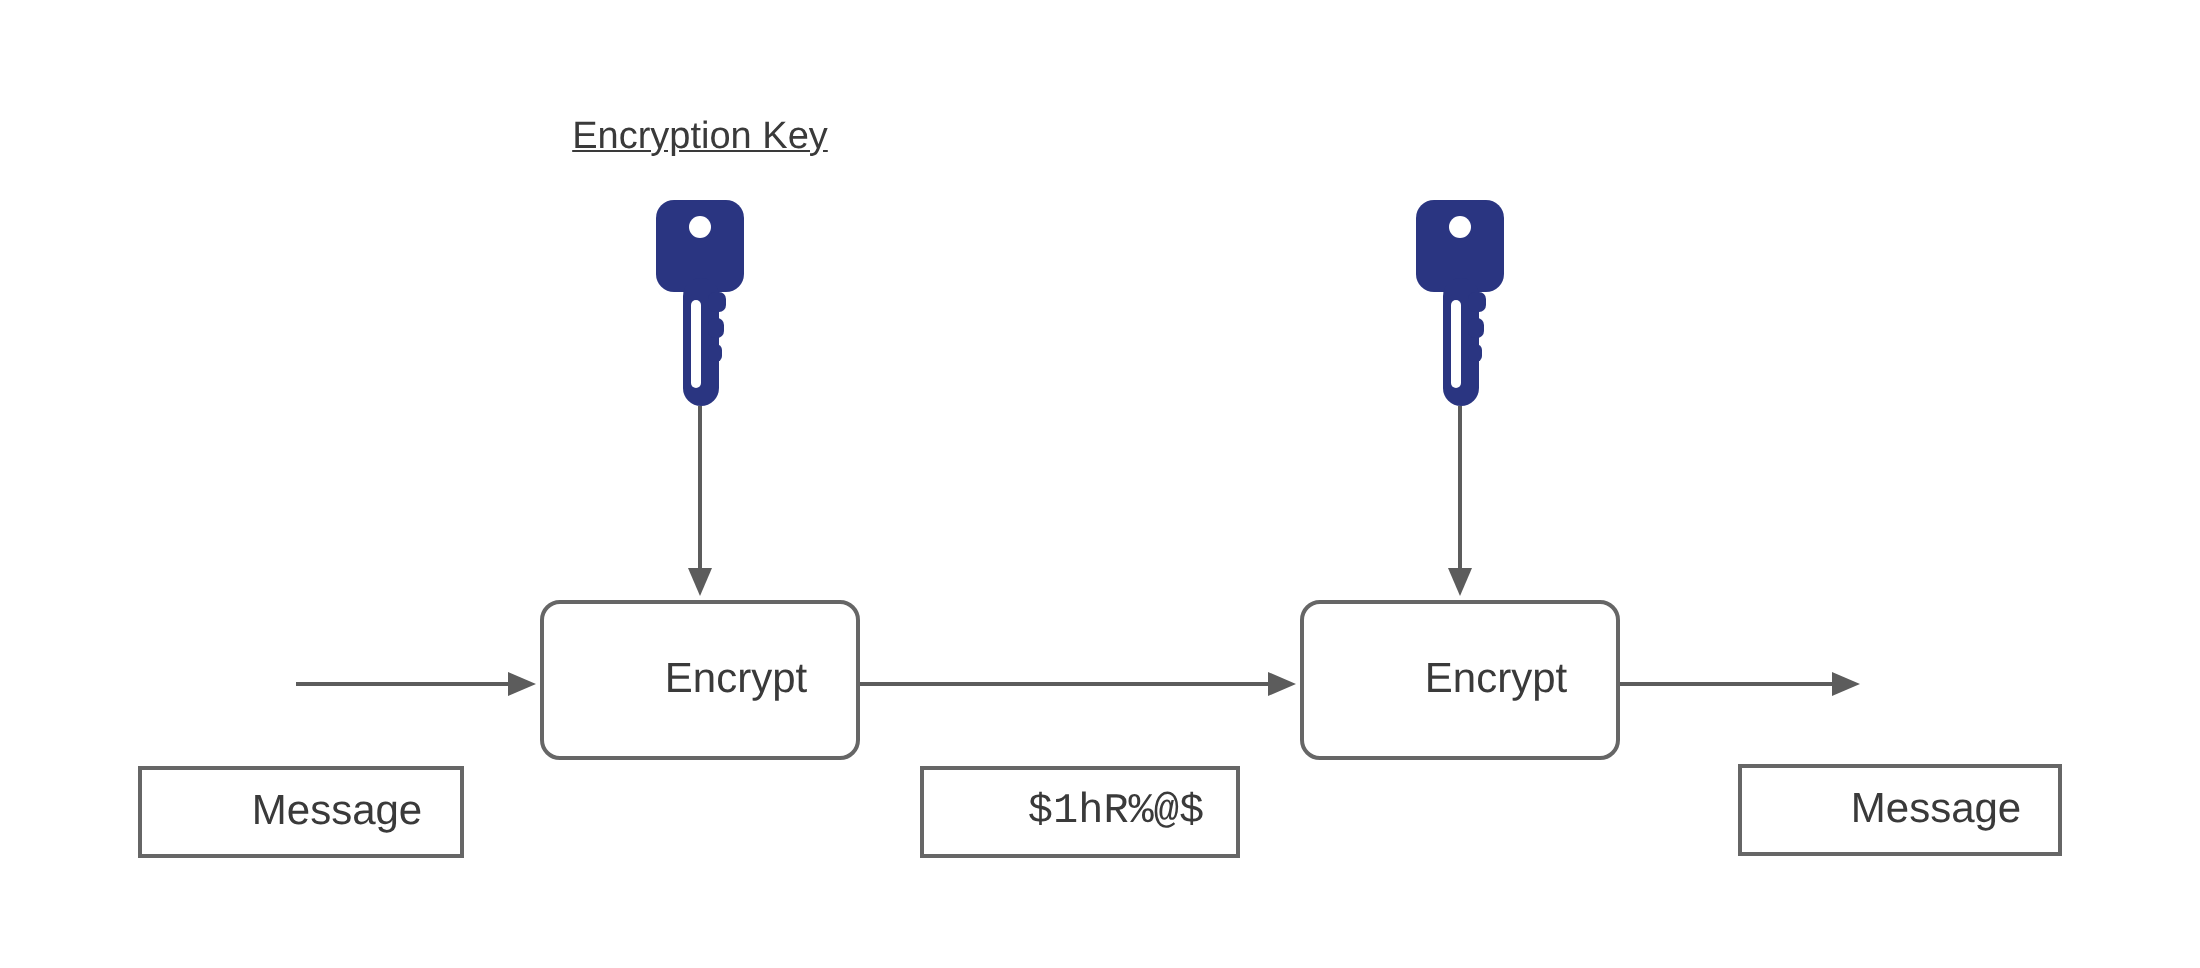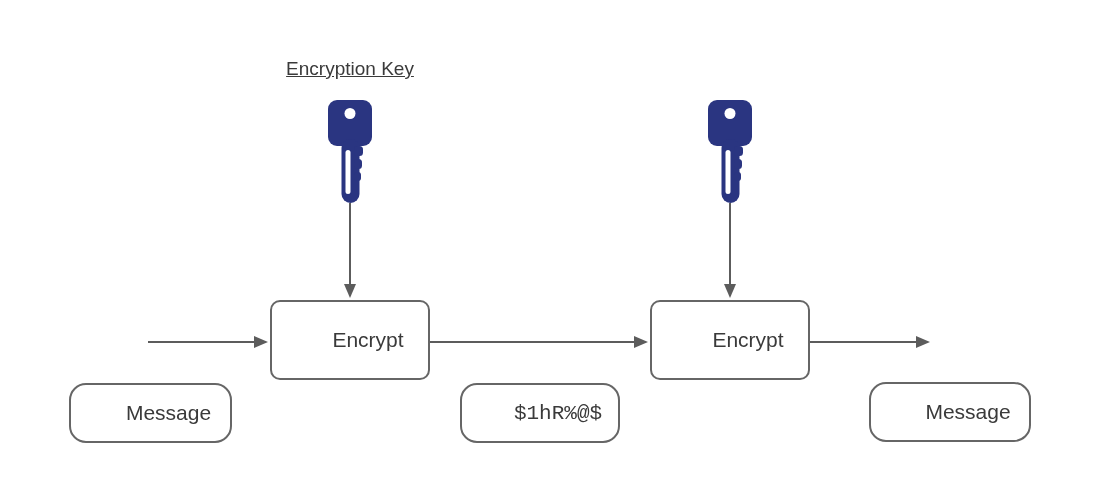--- a/index.html
+++ b/index.html
@@ -37,22 +37,22 @@
     color: #3a3a3a;
     padding-left: 36px;
   }
   .process-box {
     width: 160px;
     height: 80px;
     border-radius: 10px;
   }
   .data-box {
     width: 163px;
-    height: 60px;
-    border-radius: 17px;
+    height: 46px;
+    border-radius: 0;
   }
   .arrow line {
     stroke: #5c5c5c;
     stroke-width: 2;
   }
   .arrow polygon {
     fill: #5c5c5c;
     stroke: none;
   }
 </style>

